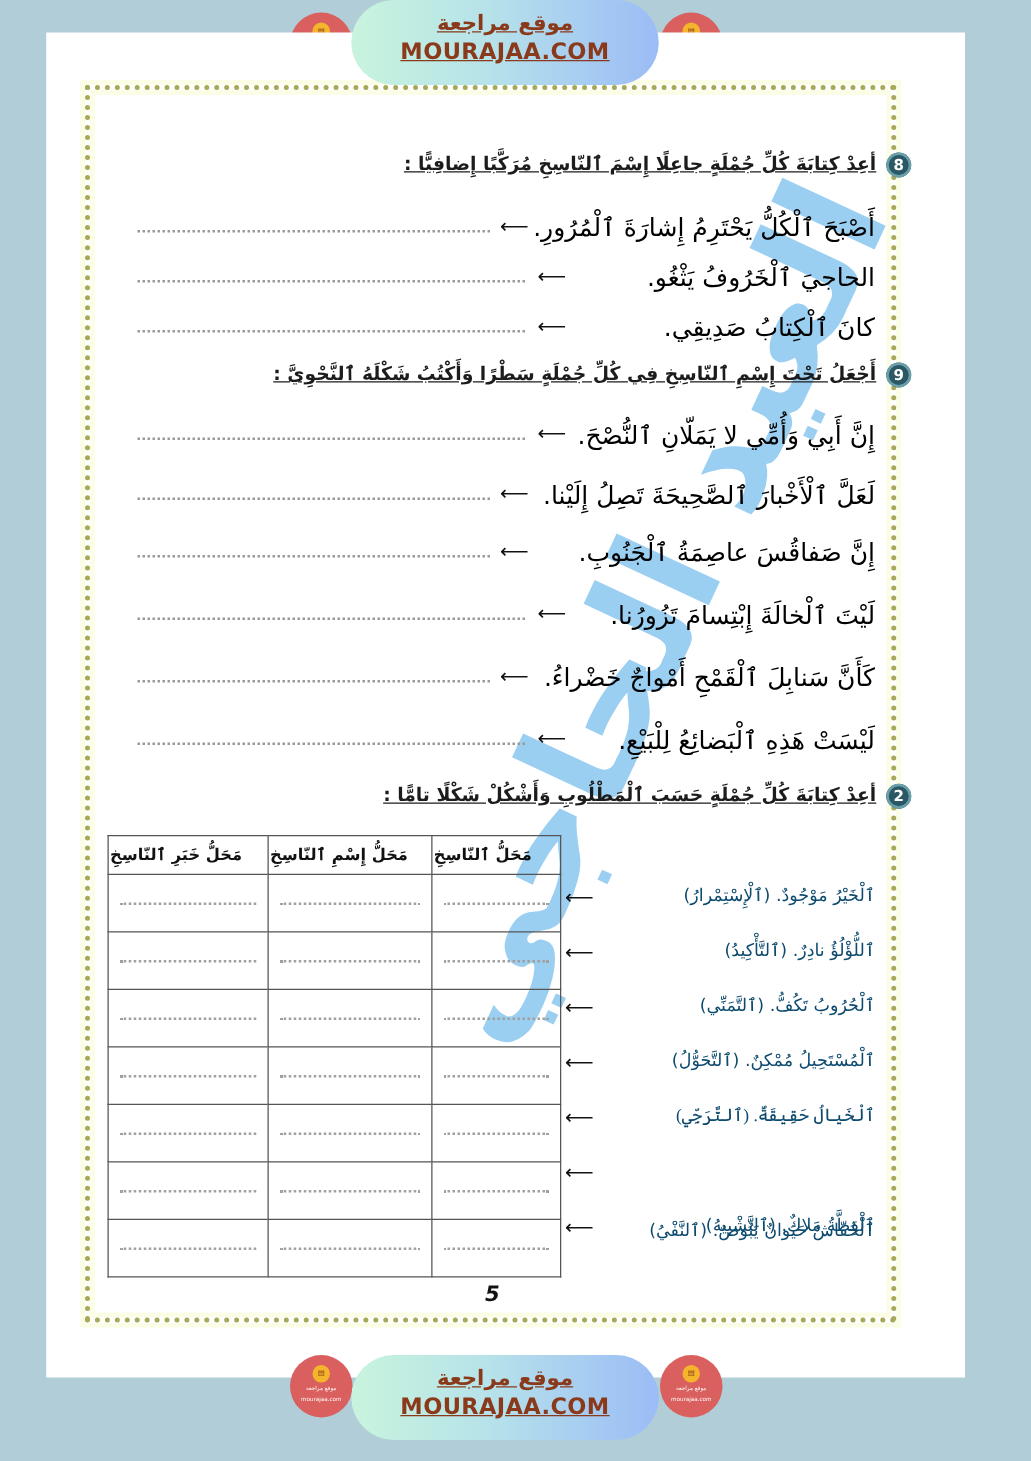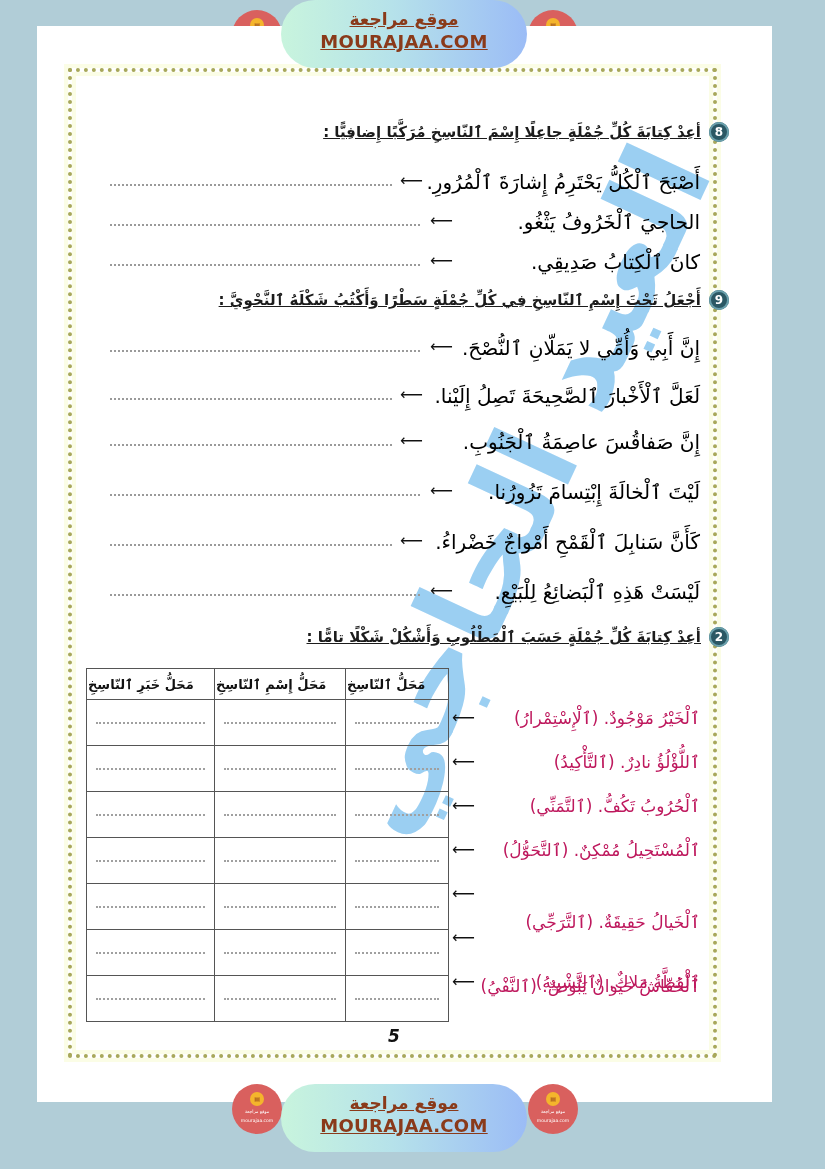--- a/index.html
+++ b/index.html
@@ -61,21 +61,21 @@
   }
   table.grid {
     position:absolute; left:86px; top:668px; width:363px; border-collapse:collapse;
     direction:rtl;
   }
   table.grid th, table.grid td { border:1.5px solid #555; text-align:left; }
   table.grid th { height:28px; font-size:13px; font-weight:bold; color:#111; }
   table.grid td { height:43px; }
   table.grid td .dl { display:block; margin:0 8px; border-bottom:2px dotted #a0a0a0; height:0; }
   .tsent {
-    position:absolute; right:125px; direction:rtl; font-size:17px; color:#be185d; white-space:nowrap;
+    position:absolute; right:125px; direction:rtl; font-size:14px; color:#0c4a6e; white-space:nowrap;
   }
   .tarrow { position:absolute; left:452px; font-size:16px; color:#111; }
   .pagenum { position:absolute; left:388px; top:1026px; font-size:17px; font-weight:bold; font-style:italic; color:#111; }
   .watermark {
     position:absolute; left:150px; top:420px; font-size:120px; color:#4aa8e8; opacity:0.55;
     transform:rotate(-65deg); transform-origin:center; direction:rtl; white-space:nowrap;
     font-weight:bold; pointer-events:none;
   }
 </style>
 </head>
@@ -247,21 +247,21 @@
           <span class="dl"></span>
         </td>
       </tr>
   </tbody>
 </table>
 
 <div class="tsent" style="top:708px;">ٱلْخَيْرُ مَوْجُودٌ. (ٱلْإِسْتِمْرارُ)</div>
 <div class="tsent" style="top:752px;">ٱللُّؤْلُؤُ نادِرٌ. (ٱلتَّأْكِيدُ)</div>
 <div class="tsent" style="top:796px;">ٱلْحُرُوبُ تَكُفُّ. (ٱلتَّمَنِّي)</div>
 <div class="tsent" style="top:840px;">ٱلْمُسْتَحِيلُ مُمْكِنٌ. (ٱلتَّحَوُّلُ)</div>
-<div class="tsent" style="top:912px;">ٱلْخَيالُ حَقِيقَةٌ. (ٱلتَّرَجِّي)</div>
+<div class="tsent" style="top:884px;font-family:Liberation Serif, serif;">ٱلْخَيالُ حَقِيقَةٌ. (ٱلتَّرَجِّي)</div>
 <div class="tsent" style="top:976px;">ٱلْخُفّاشُ حَيَوانٌ يَبُوضٌ. (ٱلنَّفْيُ)</div>
 <div class="tsent" style="top:972px;">ٱلْقِطَّةُ مَلاكٌ. (ٱلتَّشْبِيهُ)</div>
 
 <span class="tarrow" style="top:708px;">⟵</span>
 <span class="tarrow" style="top:752px;">⟵</span>
 <span class="tarrow" style="top:796px;">⟵</span>
 <span class="tarrow" style="top:840px;">⟵</span>
 <span class="tarrow" style="top:884px;">⟵</span>
 <span class="tarrow" style="top:928px;">⟵</span>
 <span class="tarrow" style="top:972px;">⟵</span>

